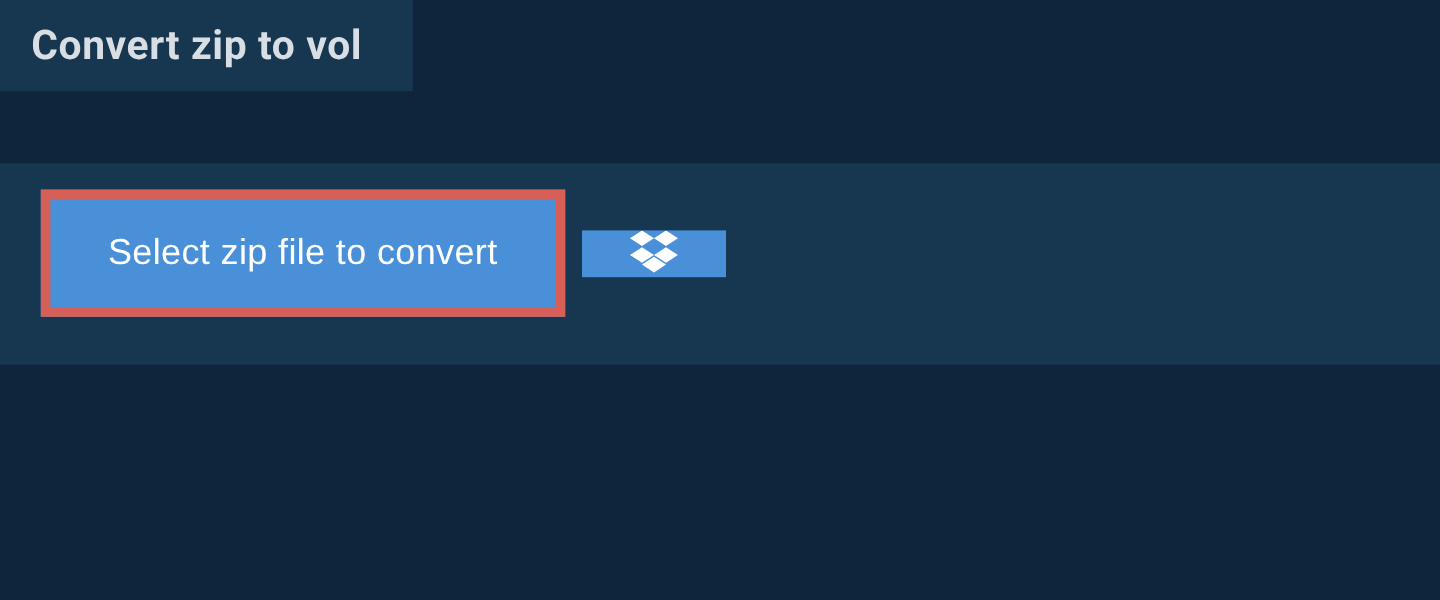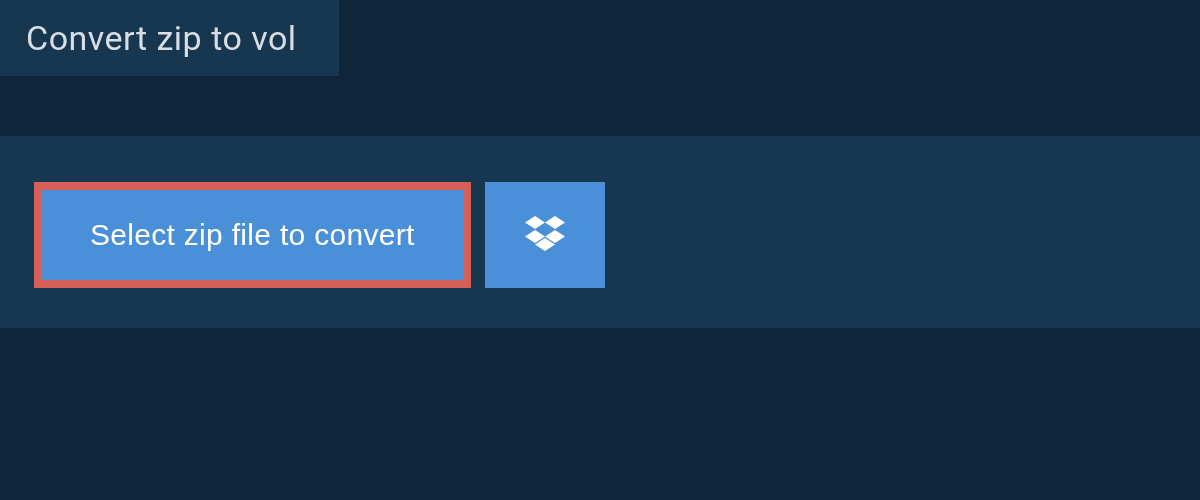--- a/index.html
+++ b/index.html
@@ -18,27 +18,28 @@
     .tab-wrapper {
       background: #173650;
       display: inline-block;
       padding: 18px 42px 18px 26px;
       margin-bottom: 0;
       position: relative;
     }
     .tab-title {
       color: #d8dee4;
       font-size: 34px;
-      font-weight: 400;
+      font-weight: 700;
       letter-spacing: 0.5px;
     }
     .button-row {
       display: flex;
       gap: 14px;
-      padding: 46px 0 0 34px;
+      padding: 22px 0 0 34px;
+      align-items: center;
     }
     .select-btn {
       background: #4a90d9;
       border: 8px solid #d66057;
       color: #ffffff;
       font-size: 30px;
       font-weight: 300;
       padding: 28px 48px;
       cursor: pointer;
       display: flex;

